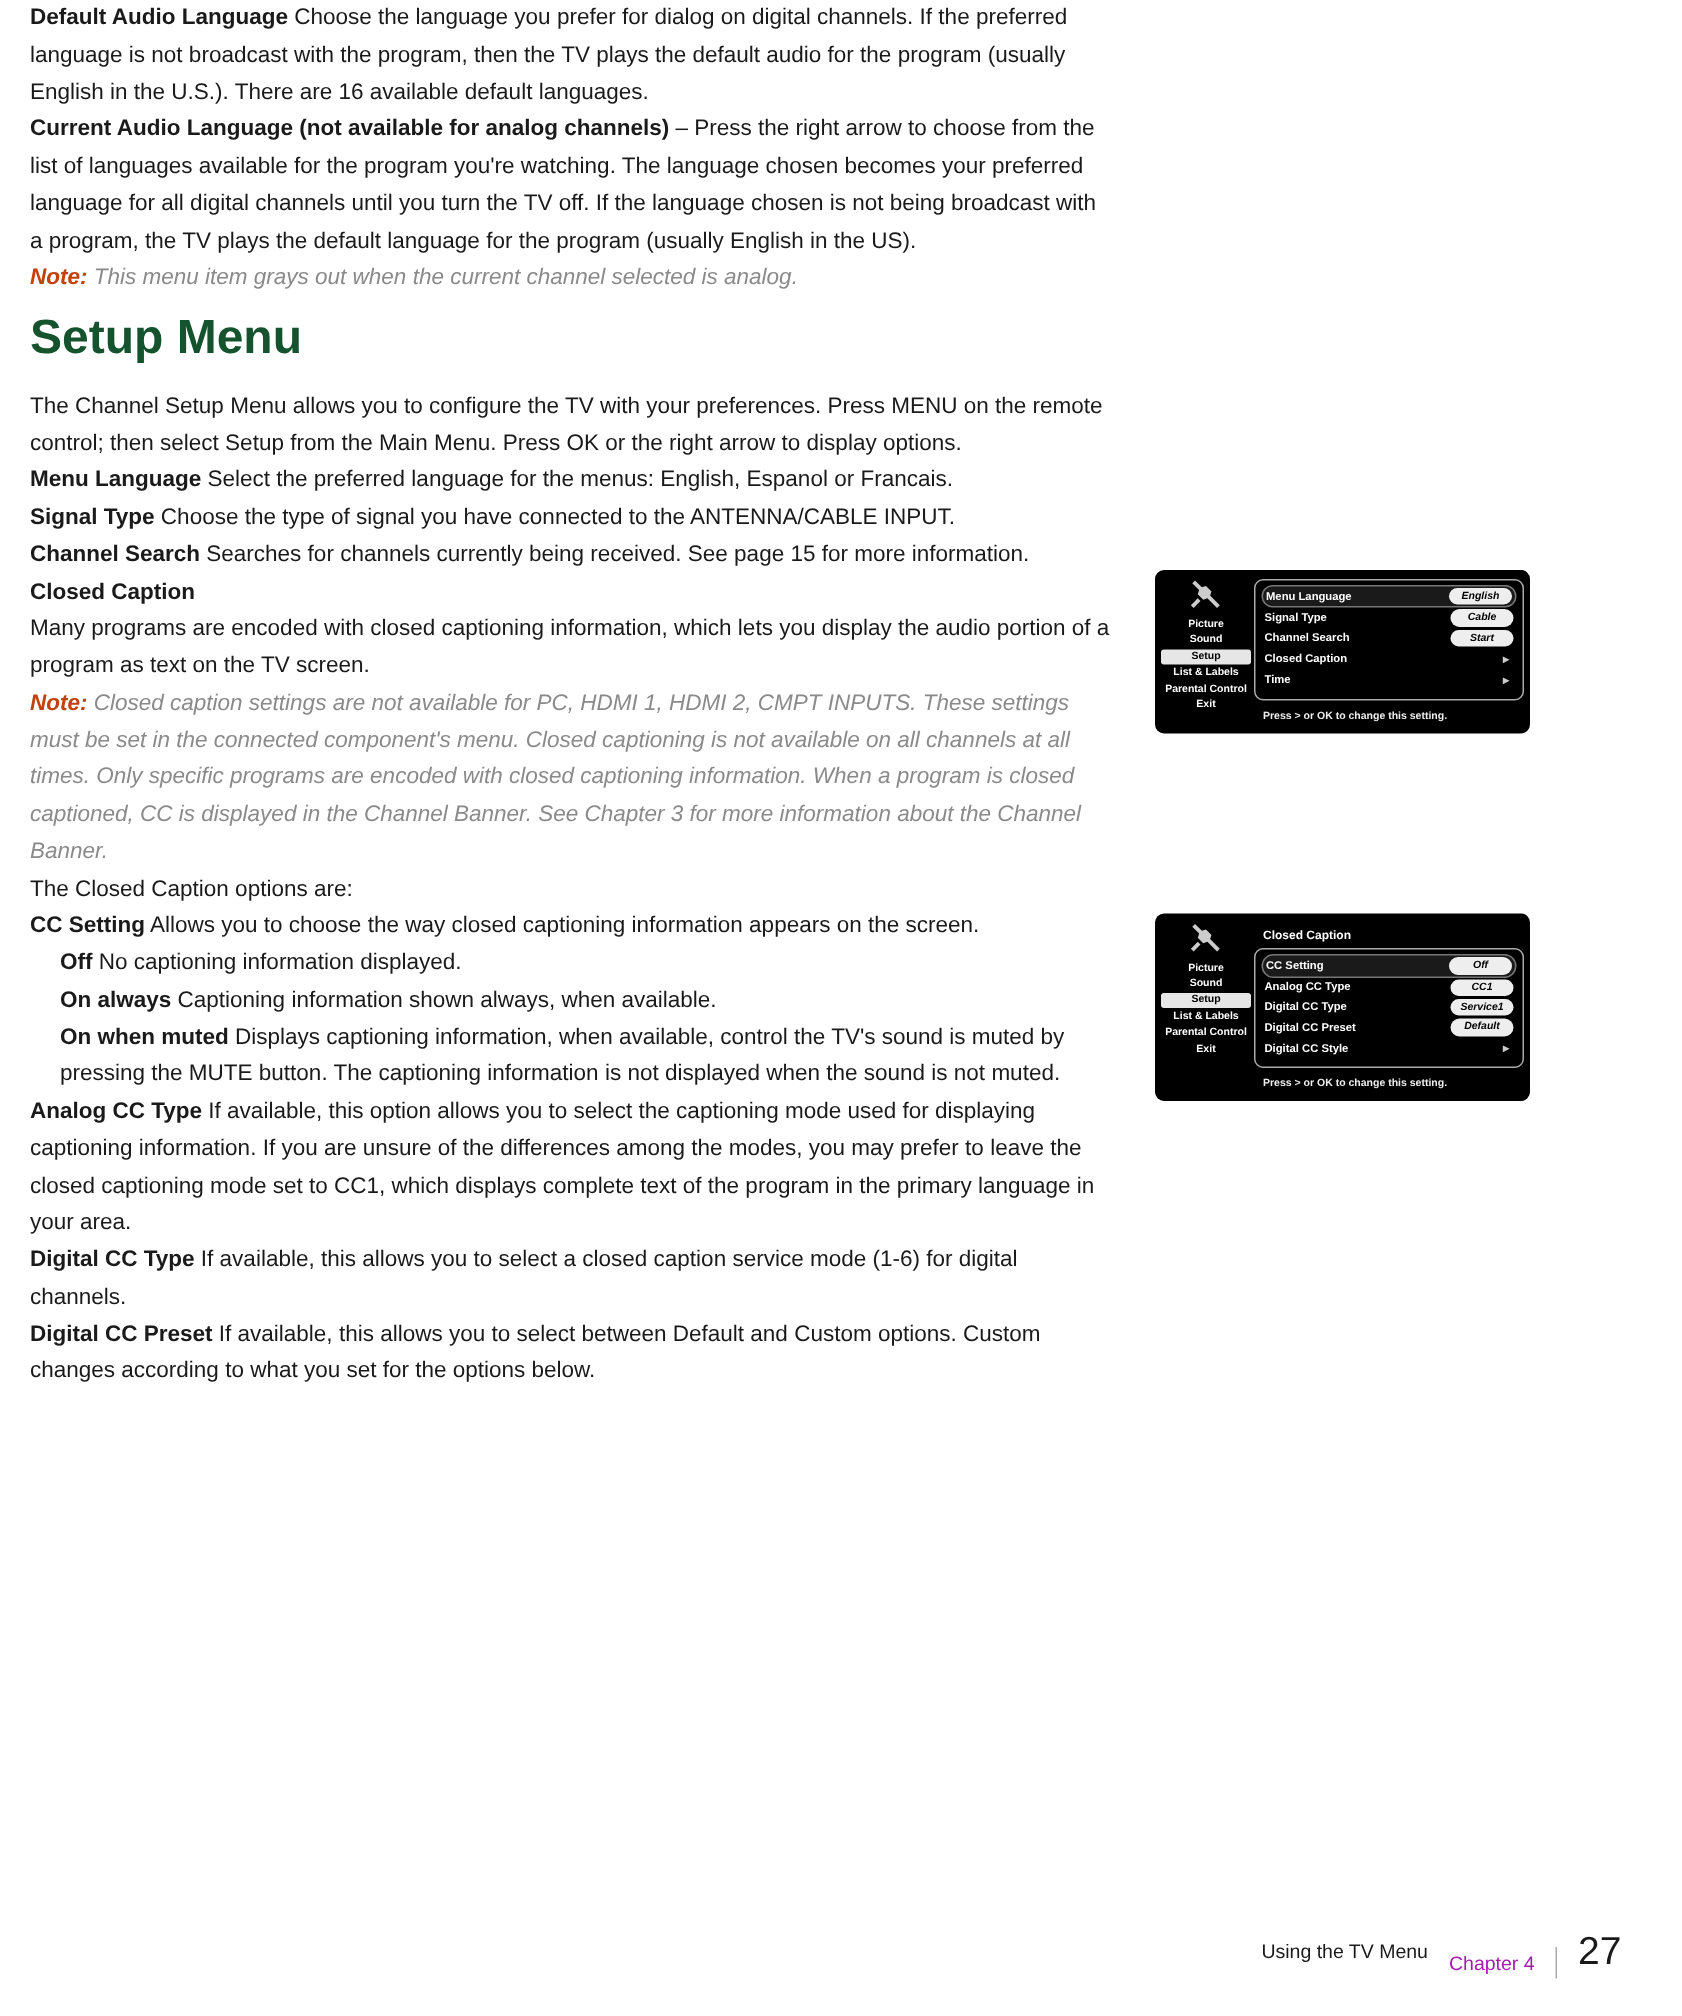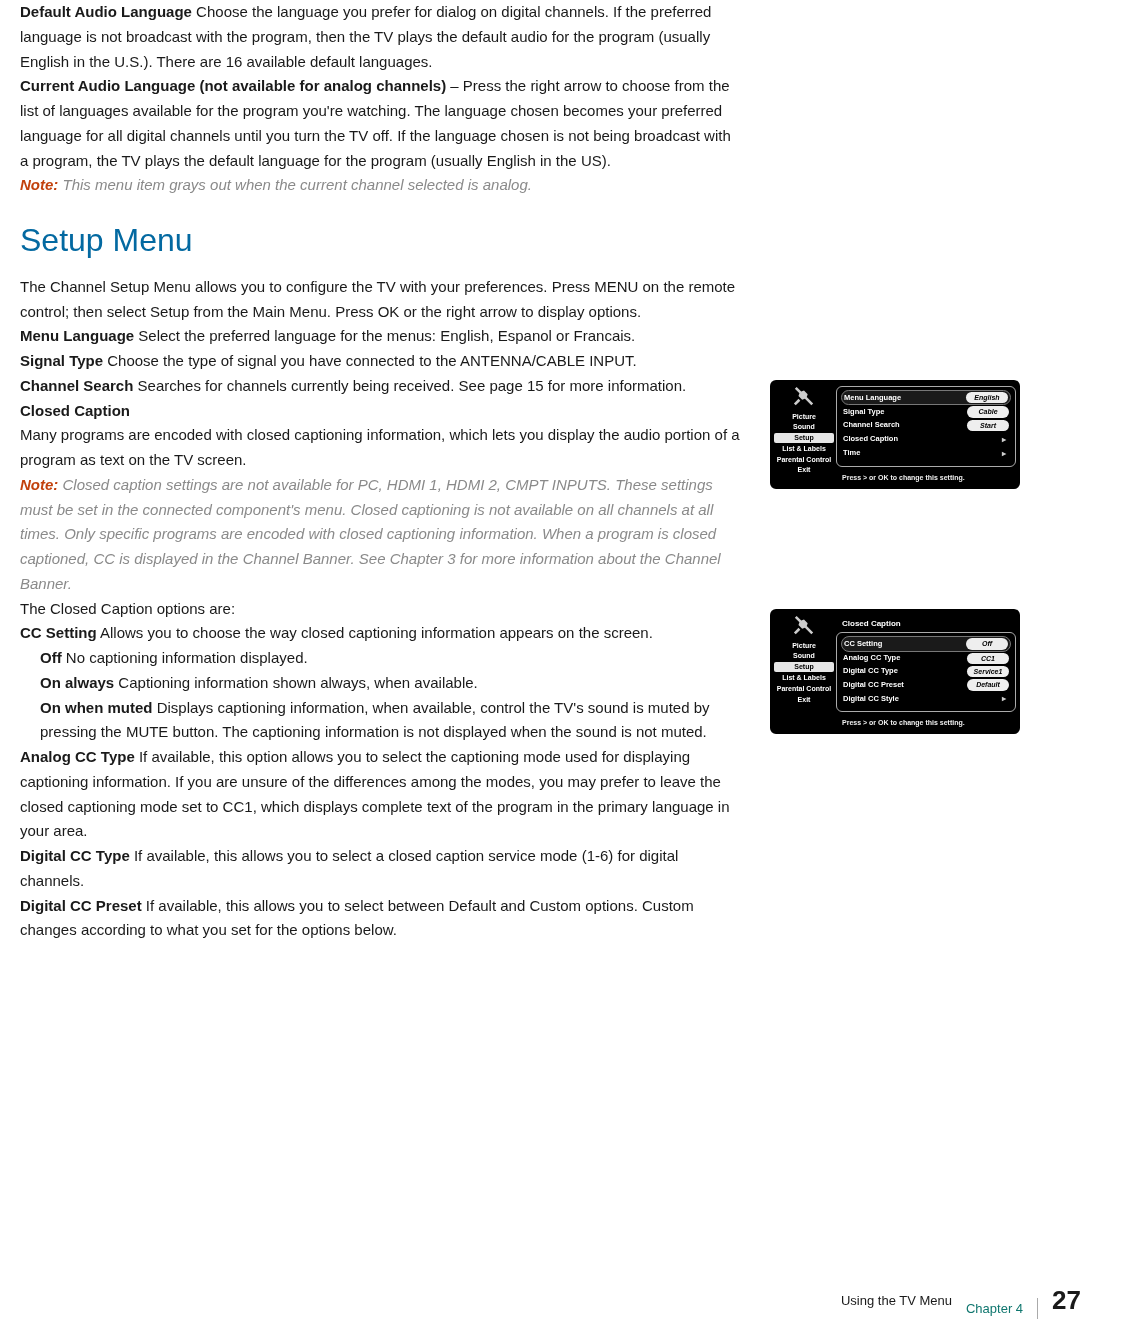--- a/index.html
+++ b/index.html
@@ -12,23 +12,23 @@
       height: 1344px;
       padding: 0 30px 0 20px;
       position: relative;
       background: #fff;
     }
     .page-wrap { display: flex; gap: 30px; }
     .main-col { flex: 1; max-width: 720px; }
     .side-col { width: 260px; padding-top: 380px; }
     .section-title {
       font-size: 32px;
-      font-weight: 400;
-      color: #0369a1;
-      margin: 16px 0 8px;
+      font-weight: 700;
+      color: #14532d;
+      margin: 0 0 8px;
     }
     .note-label { font-weight: bold; font-style: italic; color: #c2410c; }
     .note-text { font-style: italic; color: #8a8a8a; }
     b { font-weight: bold; }
     .indent { padding-left: 20px; }
     .menu-panel {
       background: #000;
       color: #fff;
       border-radius: 6px;
       display: flex;
@@ -93,22 +93,22 @@
     .menu-hint { font-size: 7px; padding: 5px 0 2px 6px; color: #eee; }
     .page-footer {
       position: absolute;
       bottom: 22px;
       right: 40px;
       display: flex;
       align-items: center;
       font-size: 13px;
     }
     .footer-section { padding-right: 14px; text-align: center; }
-    .footer-chapter { color: #0f766e; padding-right: 14px; border-right: 1px solid #aaa; margin-top: 16px; }
-    .footer-page { font-size: 26px; padding-left: 14px; font-weight: 700; }
+    .footer-chapter { color: #a21caf; padding-right: 14px; border-right: 1px solid #aaa; margin-top: 16px; }
+    .footer-page { font-size: 26px; padding-left: 14px; font-weight: 400; }
   </style>
 </head>
 <body>
 
 <div class="page-wrap">
   <div class="main-col">
     <p><b>Default Audio Language</b><span> Choose the language you prefer for dialog on digital channels. If the preferred language is not broadcast with the program, then the TV plays the default audio for the program (usually English in the U.S.). There are 16 available default languages.</span></p>
     <p><b>Current Audio Language (not available for analog channels)</b><span> – Press the right arrow to choose from the list of languages available for the program you're watching. The language chosen becomes your preferred language for all digital channels until you turn the TV off. If the language chosen is not being broadcast with a program, the TV plays the default language for the program (usually English in the US).</span></p>
     <p><span class="note-label">Note:</span><span class="note-text"> This menu item grays out when the current channel selected is analog.</span></p>
 

